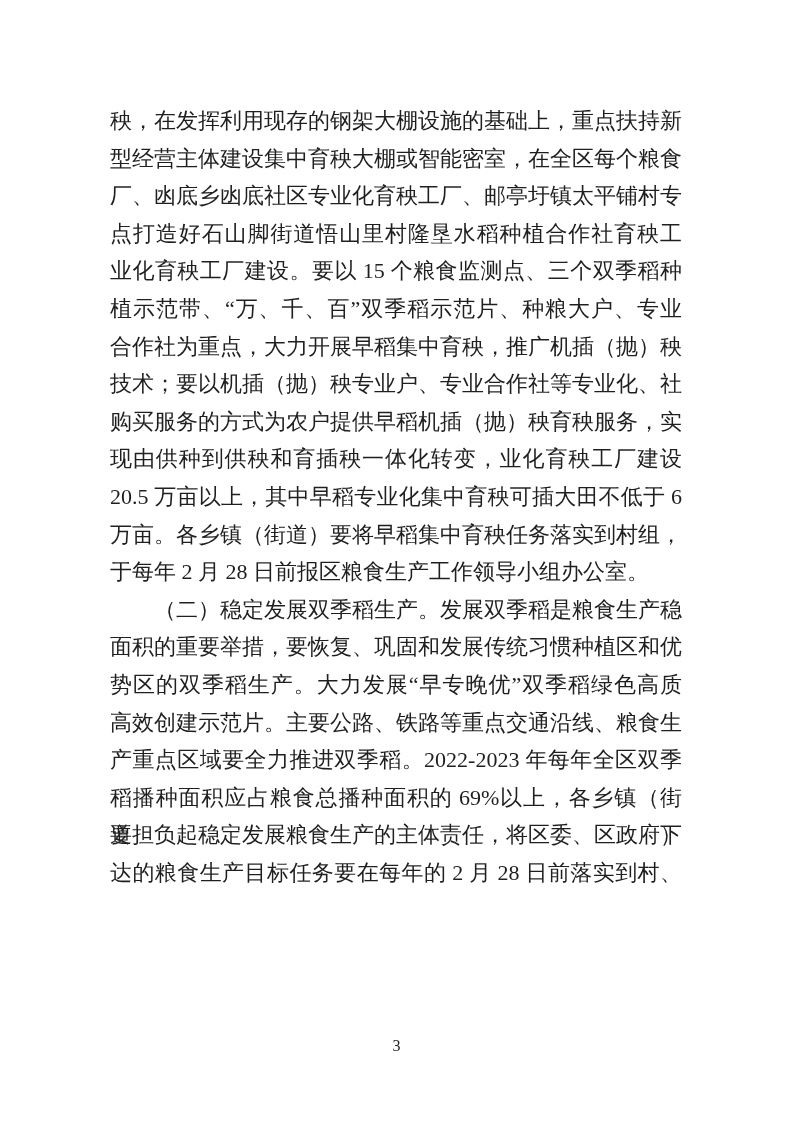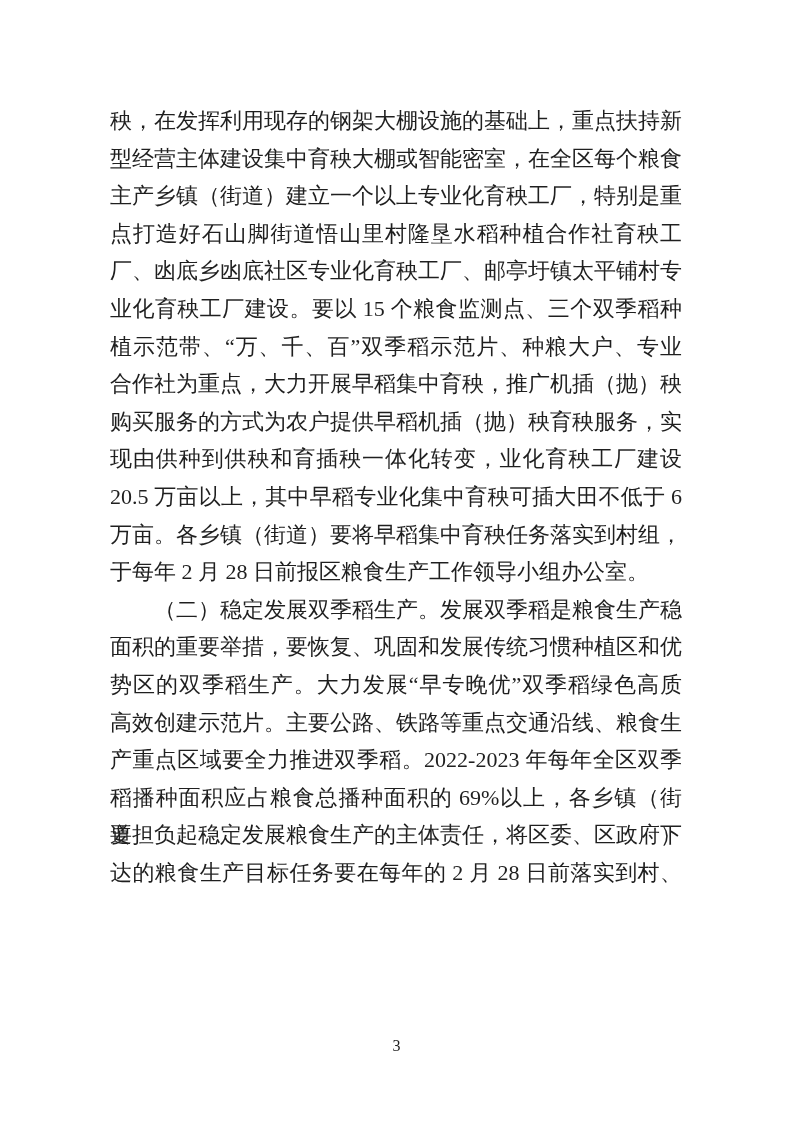--- a/index.html
+++ b/index.html
@@ -53,26 +53,26 @@
     color: #1f1f1f;
   }
 </style>
 </head>
 <body>
 
 <div class="page">
   <div class="doc-body">
       <div class="text-line justify"><span class="run">秧，在发挥利用现存的钢架大棚设施的基础上，重点扶持新</span></div>
       <div class="text-line justify"><span class="run">型经营主体建设集中育秧大棚或智能密室，在全区每个粮食</span></div>
-      <div class="text-line justify"><span class="run">主产乡镇（街道）建立一个以上专业化育秧工厂，特别是重</span></div>
+      <div class="text-line justify"><span class="run">厂、凼底乡凼底社区专业化育秧工厂、邮亭圩镇太平铺村专</span></div>
       <div class="text-line justify"><span class="run">点打造好石山脚街道悟山里村隆垦水稻种植合作社育秧工</span></div>
-      <div class="text-line justify"><span class="run">厂、凼底乡凼底社区专业化育秧工厂、邮亭圩镇太平铺村专</span></div>
       <div class="text-line justify"><span class="run">业化育秧工厂建设。要以 15 个粮食监测点、三个双季稻种</span></div>
       <div class="text-line justify"><span class="run">植示范带、“万、千、百”双季稻示范片、种粮大户、专业</span></div>
       <div class="text-line justify"><span class="run">合作社为重点，大力开展早稻集中育秧，推广机插（抛）秧</span></div>
+      <div class="text-line justify"><span class="run">技术；要以机插（抛）秧专业户、专业合作社等专业化、社</span></div>
       <div class="text-line justify"><span class="run">购买服务的方式为农户提供早稻机插（抛）秧育秧服务，实</span></div>
       <div class="text-line justify"><span class="run">现由供种到供秧和育插秧一体化转变，业化育秧工厂建设</span></div>
       <div class="text-line justify"><span class="run">20.5 万亩以上，其中早稻专业化集中育秧可插大田不低于 6</span></div>
       <div class="text-line justify"><span class="run">万亩。各乡镇（街道）要将早稻集中育秧任务落实到村组，</span></div>
       <div class="text-line"><span class="run">于每年 2 月 28 日前报区粮食生产工作领导小组办公室。</span></div>
       <div class="text-line justify indent"><span class="run bold">（二）稳定发展双季稻生产。</span><span class="run">发展双季稻是粮食生产稳</span></div>
       <div class="text-line justify"><span class="run">面积的重要举措，要恢复、巩固和发展传统习惯种植区和优</span></div>
       <div class="text-line justify"><span class="run">势区的双季稻生产。大力发展“早专晚优”双季稻绿色高质</span></div>
       <div class="text-line justify"><span class="run">高效创建示范片。主要公路、铁路等重点交通沿线、粮食生</span></div>
       <div class="text-line justify"><span class="run">产重点区域要全力推进双季稻。2022-2023 年每年全区双季</span></div>

